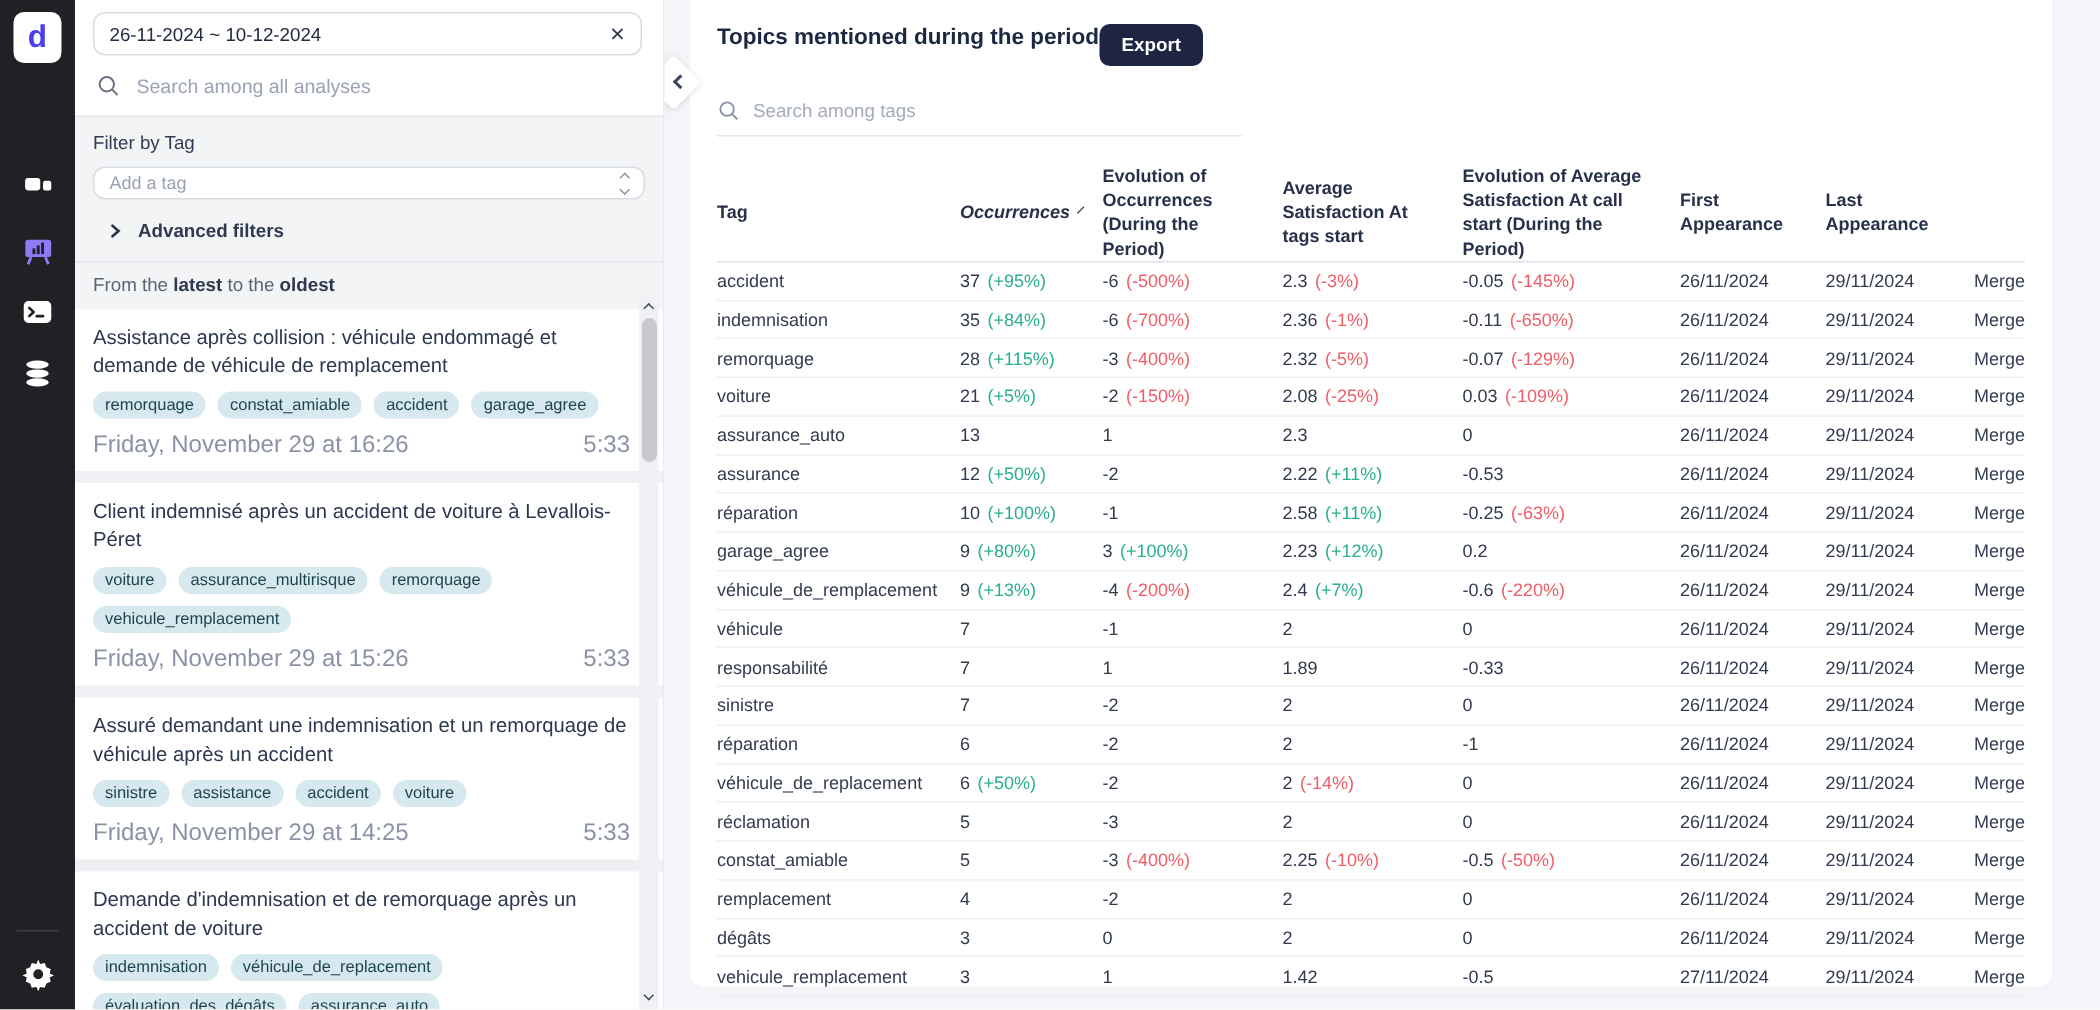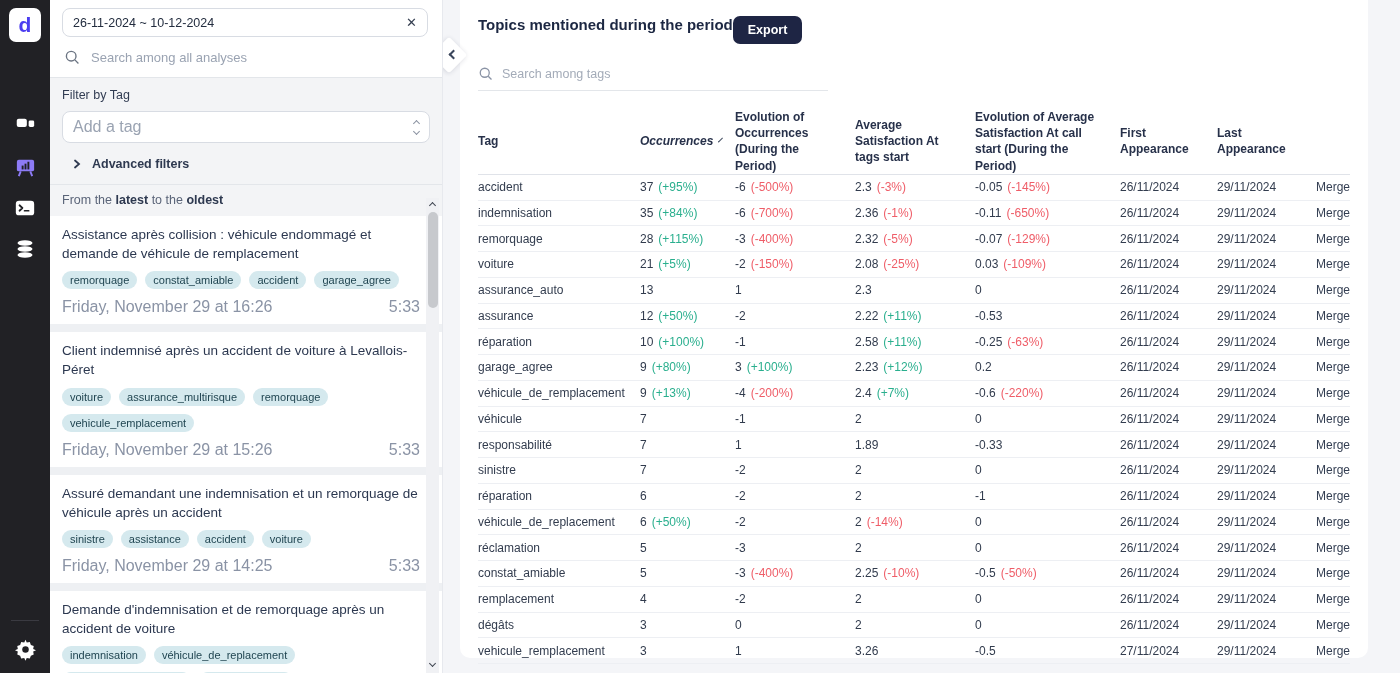--- a/index.html
+++ b/index.html
@@ -22,21 +22,21 @@
 
   
   .panel{position:absolute;left:50px;top:0;bottom:0;width:393px;background:#fff;z-index:3;border-right:1px solid #e7e9ee;display:flex;flex-direction:column;overflow:hidden;}
   .date-wrap{padding:8px 14px 6px 12px;}
   .date-input{height:29px;border:1px solid #d8dce3;border-radius:8px;display:flex;align-items:center;justify-content:space-between;padding:0 10px;font-size:12.5px;color:#232d3f;background:#fff;}
   .x-icon{font-size:13px;color:#343e50;cursor:pointer;line-height:1;}
   .search-row{display:flex;align-items:center;gap:11px;padding:6px 12px 12px 14px;border-bottom:1px solid var(--border);}
   .search-row .ph{font-size:13px;color:var(--ph);}
   .graybox{background:#f3f4f6;padding:10px 12px 0;}
   .lbl{font-size:12.5px;color:#313c52;margin-bottom:9px;}
-  .tag-select{height:32px;background:#fff;border:1px solid #d8dce3;border-radius:8px;display:flex;align-items:center;justify-content:space-between;padding:0 10px;font-size:16px;color:var(--ph);cursor:pointer;}
+  .tag-select{height:22px;background:#fff;border:1px solid #d8dce3;border-radius:8px;display:flex;align-items:center;justify-content:space-between;padding:0 10px;font-size:12px;color:var(--ph);cursor:pointer;}
   .stepper{display:flex;flex-direction:column;gap:3px;align-items:center;}
   .adv-row{display:flex;align-items:center;gap:10px;padding:14px 0 13px 10px;cursor:pointer;}
   .adv-row span.t{font-size:12.5px;font-weight:700;color:#2e3950;}
   .sort-row{background:#f3f4f6;border-top:1px solid #e3e6ea;padding:8px 12px 9px;font-size:12.5px;color:#5a6478;}
   .sort-row b{color:#2e3950;}
   .cards{background:#eef0f3;display:flex;flex-direction:column;gap:8px;flex:1;overflow:hidden;position:relative;}
   .acard{background:#fff;padding:9px 22px 8px 12px;cursor:pointer;}
   .acard .ttl{font-size:13.5px;font-weight:500;color:#2c3850;line-height:1.42;}
   .tagrow{display:flex;flex-wrap:wrap;gap:8px;margin-top:8px;}
   .tag{background:#d5e9ee;color:#1f4450;font-size:11px;padding:3px 8px;border-radius:9px;white-space:nowrap;}
@@ -448,21 +448,21 @@
     <div><span class="val">0</span></div>
     <div>26/11/2024</div>
     <div>29/11/2024</div>
     <div class="cell-merge">Merge</div>
   </div>
 
   <div class="tgrid trow">
     <div>vehicule_remplacement</div>
     <div><span class="val">3</span></div>
     <div><span class="val">1</span></div>
-    <div><span class="val">3.26</span></div>
+    <div><span class="val">1.42</span></div>
     <div><span class="val">-0.5</span></div>
     <div>27/11/2024</div>
     <div>29/11/2024</div>
     <div class="cell-merge">Merge</div>
   </div>
 </div>
   </div>
 
 </main>
 

